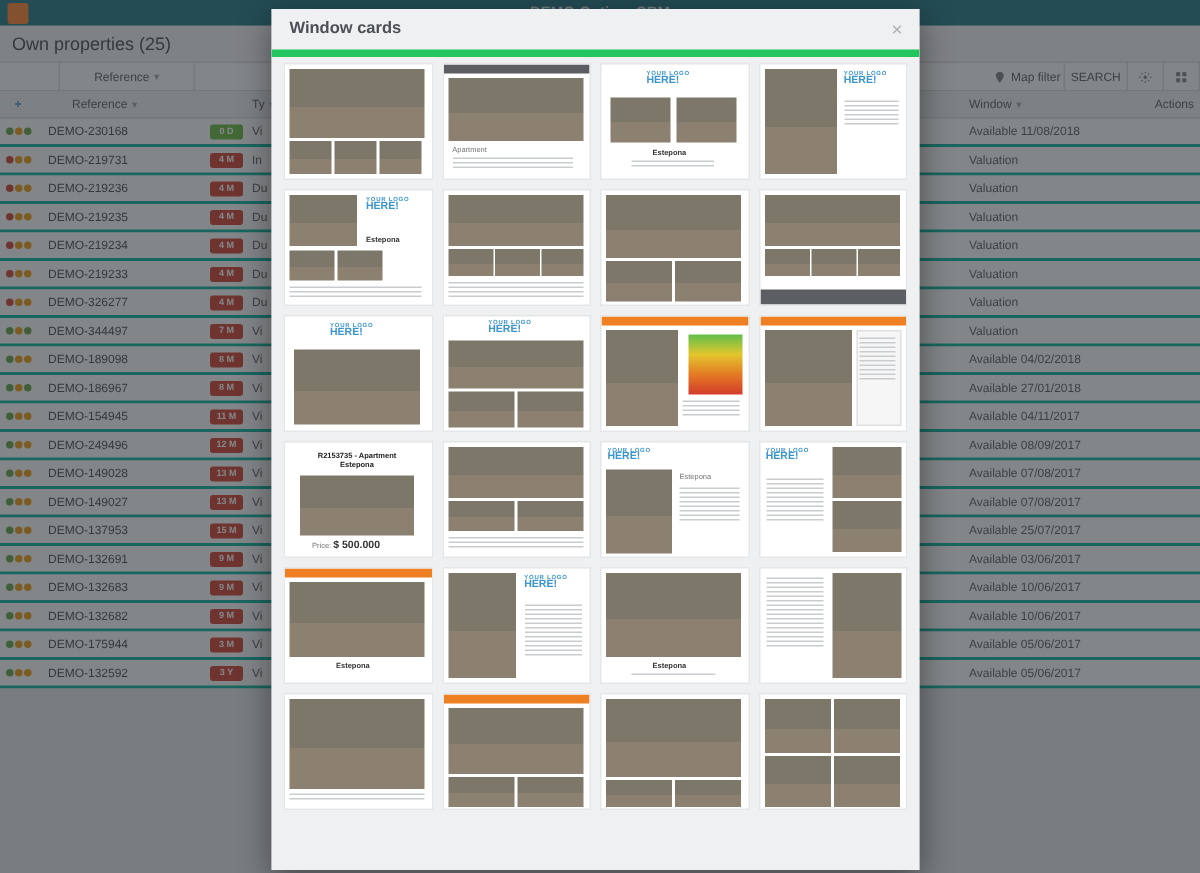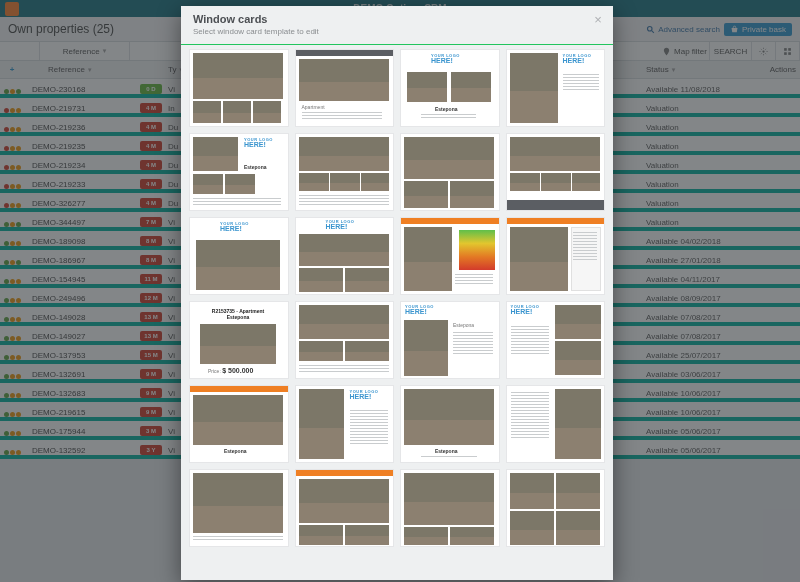--- a/index.html
+++ b/index.html
@@ -28,33 +28,33 @@
   .gridhdr{height:18px;display:flex;align-items:center;padding:0 4px;background:#f2f3f4;border-bottom:1px solid #dcdfe3;font-size:8px;color:#666}
   .gridhdr .plus{color:#3f9fd4;width:16px;text-align:center;cursor:pointer;font-weight:bold}
   .gridhdr .ref{width:120px}
   .gridhdr .ty{width:28px}
   .gridhdr .mid{flex:1}
   .gridhdr .status{width:112px}
   .gridhdr .actions{width:38px;text-align:right}
   .dd::after{content:"▾";margin-left:3px;font-size:7px;color:#aaa}
   
   .rows{overflow:hidden}
-  .row{height:19px;display:flex;align-items:flex-end;padding:0 4px;border-bottom:4px solid #14b8a6;font-size:8px;color:#555;background:#fff}
+  .row{height:19px;display:flex;align-items:center;padding:0 4px;border-bottom:2px solid #14b8a6;font-size:8px;color:#555;background:#fff}
   .row .dots{width:28px;display:flex;gap:1px;align-items:center}
   .dot{width:5px;height:5px;border-radius:50%}
   .row .ref{width:108px;color:#555}
   .row .tag{width:22px;height:10px;border-radius:2px;color:#fff;font-size:6px;display:flex;align-items:center;justify-content:center;font-weight:600;margin-right:6px}
   .row .ty{width:22px;color:#666}
   .row .mid{flex:1}
   .row .status{width:112px;color:#666}
   .row .actions{width:38px}
   
   .overlay{position:absolute;inset:0;background:rgba(30,34,38,.55)}
   .modal{position:absolute;left:181px;top:6px;width:432px;height:574px;background:#eef0f1;box-shadow:0 6px 22px rgba(0,0,0,.45);display:flex;flex-direction:column;overflow:hidden}
-  .modal-head{padding:7px 12px 8px;background:#eef0f1;border-bottom:1px solid #22c55e;position:relative}
+  .modal-head{padding:7px 12px 8px;background:#eef0f1;border-bottom:5px solid #22c55e;position:relative}
   .modal-head h2{font-size:11px;font-weight:600;color:#4c4f53}
   .modal-head p{font-size:8px;color:#8a8d90;margin-top:2px}
   .modal-close{position:absolute;right:8px;top:6px;width:14px;height:14px;border:none;background:none;color:#aeb0b3;font-size:13px;cursor:pointer;line-height:1}
   .modal-body{flex:1;overflow-y:auto;padding:4px 8px 8px;background:#eef0f1}
   .modal-body::-webkit-scrollbar{width:7px}
   .modal-body::-webkit-scrollbar-thumb{background:#b9bdc1;border-radius:3px}
   .tmpl-grid{display:grid;grid-template-columns:repeat(4,1fr);gap:6px}
   .tmpl{background:#fff;height:78px;border:1px solid #e5e6e8;cursor:pointer;position:relative;overflow:hidden;font-size:5px;color:#666}
   
   .ph{position:absolute;background:#a0a295}
@@ -71,36 +71,20 @@
 </head>
 <body>
 
 <div class="appbar">
   <div class="logo"></div>
   <div class="title">DEMO Optima-CRM</div>
 </div>
 
 <div class="pagehdr">
   <h1>Own properties (25)</h1>
-  <div class="rightbtns">
-    <button class="linkbtn">
-      <svg class="ic" viewBox="0 0 24 24" fill="none" stroke="#4a7fb0" stroke-width="3">
-          <circle cx="10" cy="10" r="6"></circle>
-          <line x1="15" y1="15" x2="21" y2="21"></line>
-        </svg>
-      <span>Advanced search</span>
-    </button>
-    <button class="pillblue">
-      <svg class="ic" viewBox="0 0 24 24" fill="#fff">
-          <path d="M4 8h16l-2 11H6z"></path>
-          <path d="M8 8l2-5h4l2 5" fill="none" stroke="#fff" stroke-width="2"></path>
-        </svg>
-      <span>Private bask</span>
-    </button>
-  </div>
 </div>
 
 <div class="toolbar">
   <div class="cell" style="width:40px"></div>
   <div class="cell refsel dd">
       <span>Reference</span>
     </div>
   <div class="spacer"></div>
   <div class="cell mapf">
     <svg class="ic" viewBox="0 0 24 24" fill="#888">
@@ -126,21 +110,21 @@
       </svg>
   </div>
 </div>
 
 <div class="gridhdr">
   <div class="plus">+</div>
   <div style="width:28px"></div>
   <div class="ref dd">Reference</div>
   <div class="ty dd">Ty</div>
   <div class="mid"></div>
-  <div class="status dd">Status</div>
+  <div class="status dd">Window</div>
   <div class="actions">Actions</div>
 </div>
 
 <div class="rows" id="rows">
     <div class="row">
       <div class="dots">
         <span class="dot" style="background: rgb(106, 168, 79);"></span>
         <span class="dot" style="background: rgb(240, 160, 32);"></span>
         <span class="dot" style="background: rgb(106, 168, 79);"></span>
       </div>
@@ -358,21 +342,21 @@
       <div class="mid"></div>
       <div class="status">Available 10/06/2017</div>
       <div class="actions"></div>
     </div>
     <div class="row">
       <div class="dots">
         <span class="dot" style="background: rgb(106, 168, 79);"></span>
         <span class="dot" style="background: rgb(240, 160, 32);"></span>
         <span class="dot" style="background: rgb(240, 160, 32);"></span>
       </div>
-      <div class="ref">DEMO-219615</div>
+      <div class="ref">DEMO-132682</div>
       <div class="tag" style="background: rgb(211, 75, 59);">9 M</div>
       <div class="ty">Vi</div>
       <div class="mid"></div>
       <div class="status">Available 10/06/2017</div>
       <div class="actions"></div>
     </div>
     <div class="row">
       <div class="dots">
         <span class="dot" style="background: rgb(106, 168, 79);"></span>
         <span class="dot" style="background: rgb(240, 160, 32);"></span>
@@ -397,21 +381,20 @@
       <div class="mid"></div>
       <div class="status">Available 05/06/2017</div>
       <div class="actions"></div>
     </div>
   </div>
 
 <div class="overlay"></div>
 <div class="modal">
   <div class="modal-head">
     <h2>Window cards</h2>
-    <p>Select window card template to edit</p>
     <button class="modal-close">×</button>
   </div>
   <div class="modal-body">
     <div class="tmpl-grid" id="tmpl-grid">
         <div class="tmpl">
           <div class="ph  house" style="left:3px;top:3px;width:90px;height:46px"></div>
           <div class="ph  house" style="left:3px;top:51px;width:28px;height:22px"></div>
           <div class="ph  house" style="left:33px;top:51px;width:28px;height:22px"></div>
           <div class="ph  house" style="left:63px;top:51px;width:28px;height:22px"></div>
         </div>

